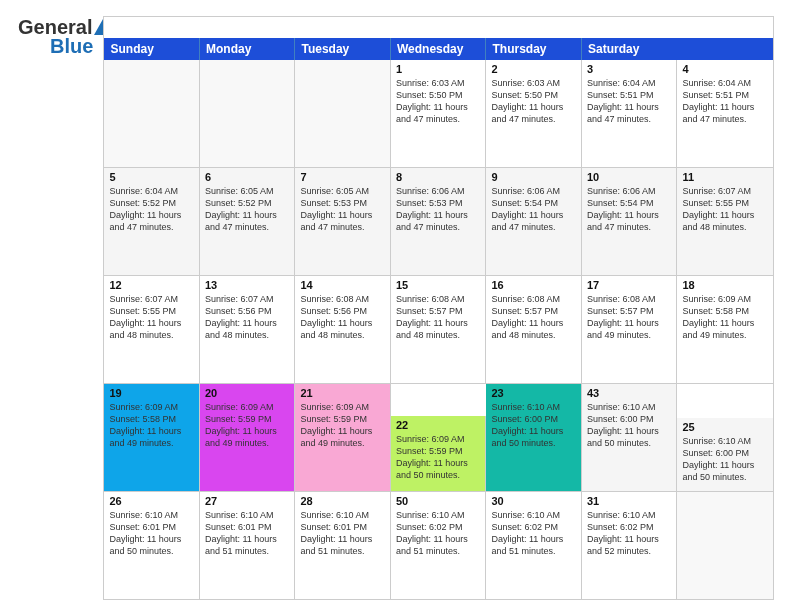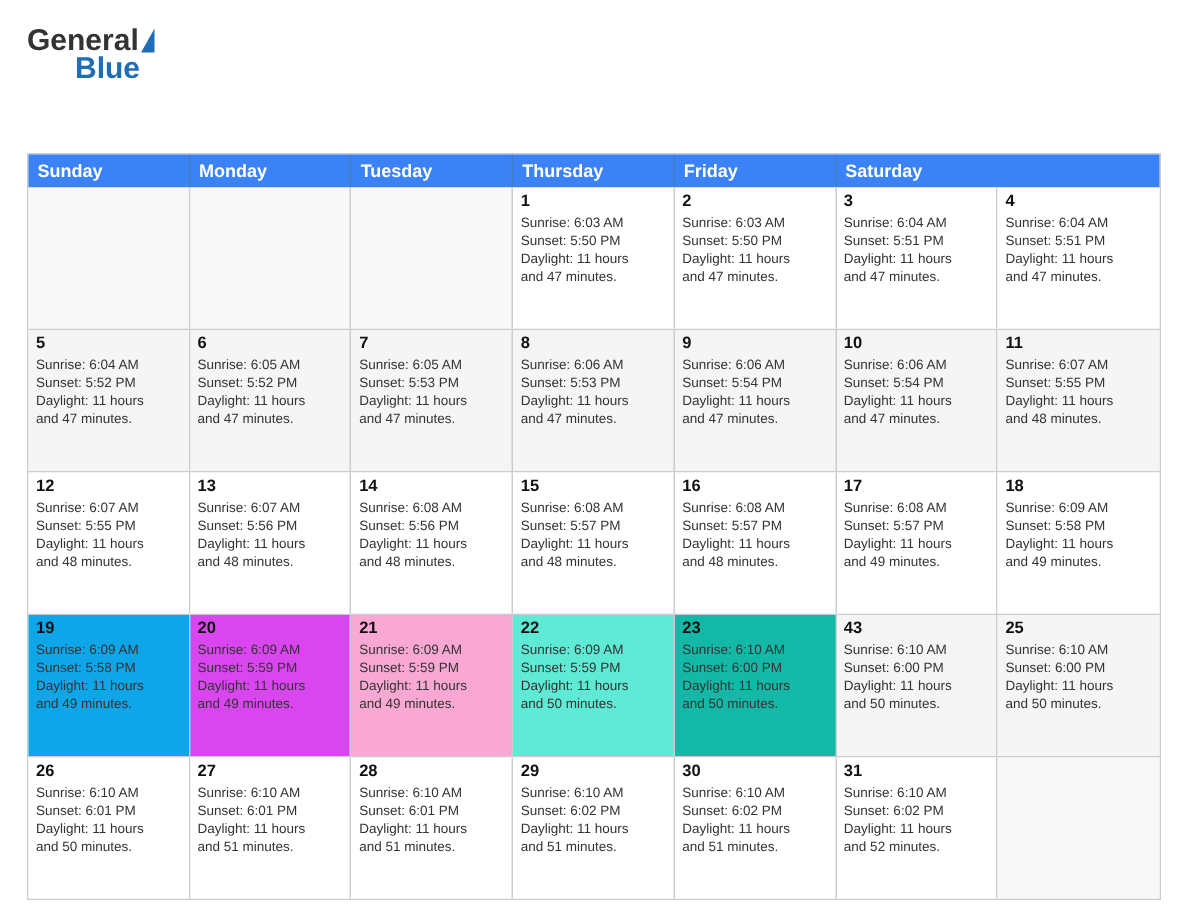--- a/index.html
+++ b/index.html
@@ -8,22 +8,21 @@
       background: #fff;
       width: 792px;
       height: 612px;
       overflow: hidden;
     }
     .page {
       width: 792px;
       height: 612px;
       padding: 16px 18px 12px 18px;
       display: flex;
-      flex-direction: column;
-      gap: 36px;
+      flex-direction: row;
     }
     .header {
       display: flex;
       justify-content: space-between;
       align-items: flex-start;
       margin-bottom: 8px;
     }
     .logo {
       display: flex;
       flex-direction: column;
@@ -46,21 +45,22 @@
     }
     .calendar {
       flex: 1;
       display: flex;
       flex-direction: column;
       border: 1px solid #ccc;
     }
     .cal-header-row {
       display: grid;
       grid-template-columns: repeat(7, 1fr);
-      background: #3b82f6;
+      background: #1d4ed8;
+      margin-top: 21px;
     }
     .cal-header-cell {
       color: #fff;
       font-size: 12px;
       font-weight: bold;
       padding: 4px 6px;
       text-align: left;
       border-right: 1px solid #4080c0;
     }
     .cal-header-cell:last-child { border-right: none; }
@@ -116,22 +116,22 @@
       <h1></h1>
       <h2></h2>
     </div>
   </div>
 
   <div class="calendar">
     <div class="cal-header-row">
     <div class="cal-header-cell">Sunday</div>
         <div class="cal-header-cell">Monday</div>
         <div class="cal-header-cell">Tuesday</div>
+        <div class="cal-header-cell">Wednesday</div>
         <div class="cal-header-cell">Thursday</div>
-        <div class="cal-header-cell">Friday</div>
         <div class="cal-header-cell">Saturday</div>
       </div>
     <div class="cal-body">
     <div class="cal-row">
           <div class="cal-cell empty"></div>
           <div class="cal-cell empty"></div>
           <div class="cal-cell empty"></div>
           <div class="cal-cell">
             <span class="day-num">1</span>
             <div class="cell-text"><span>Sunrise: 6:03 AM</span><br><span>Sunset: 5:50 PM</span><br><span>Daylight: 11 hours</span><br><span>and 47 minutes.</span></div>
@@ -215,52 +215,52 @@
             <div class="cell-text"><span>Sunrise: 6:09 AM</span><br><span>Sunset: 5:58 PM</span><br><span>Daylight: 11 hours</span><br><span>and 49 minutes.</span></div>
           </div>
           <div class="cal-cell" style="background: #d946ef;">
             <span class="day-num">20</span>
             <div class="cell-text"><span>Sunrise: 6:09 AM</span><br><span>Sunset: 5:59 PM</span><br><span>Daylight: 11 hours</span><br><span>and 49 minutes.</span></div>
           </div>
           <div class="cal-cell" style="background: #f9a8d4;">
             <span class="day-num">21</span>
             <div class="cell-text"><span>Sunrise: 6:09 AM</span><br><span>Sunset: 5:59 PM</span><br><span>Daylight: 11 hours</span><br><span>and 49 minutes.</span></div>
           </div>
-          <div class="cal-cell" style="background: #5eead4;">
+          <div class="cal-cell" style="background: #bef264; margin-top: 32px;">
             <span class="day-num">22</span>
             <div class="cell-text"><span>Sunrise: 6:09 AM</span><br><span>Sunset: 5:59 PM</span><br><span>Daylight: 11 hours</span><br><span>and 50 minutes.</span></div>
           </div>
           <div class="cal-cell" style="background: #14b8a6;">
             <span class="day-num">23</span>
             <div class="cell-text"><span>Sunrise: 6:10 AM</span><br><span>Sunset: 6:00 PM</span><br><span>Daylight: 11 hours</span><br><span>and 50 minutes.</span></div>
           </div>
           <div class="cal-cell" style="background: rgb(245, 245, 245);">
             <span class="day-num">43</span>
             <div class="cell-text"><span>Sunrise: 6:10 AM</span><br><span>Sunset: 6:00 PM</span><br><span>Daylight: 11 hours</span><br><span>and 50 minutes.</span></div>
           </div>
-          <div class="cal-cell" style="background: rgb(245, 245, 245);">
+          <div class="cal-cell" style="background: rgb(245, 245, 245); margin-top: 34px;">
             <span class="day-num">25</span>
             <div class="cell-text"><span>Sunrise: 6:10 AM</span><br><span>Sunset: 6:00 PM</span><br><span>Daylight: 11 hours</span><br><span>and 50 minutes.</span></div>
           </div>
         </div>
         <div class="cal-row">
           <div class="cal-cell">
             <span class="day-num">26</span>
             <div class="cell-text"><span>Sunrise: 6:10 AM</span><br><span>Sunset: 6:01 PM</span><br><span>Daylight: 11 hours</span><br><span>and 50 minutes.</span></div>
           </div>
           <div class="cal-cell">
             <span class="day-num">27</span>
             <div class="cell-text"><span>Sunrise: 6:10 AM</span><br><span>Sunset: 6:01 PM</span><br><span>Daylight: 11 hours</span><br><span>and 51 minutes.</span></div>
           </div>
           <div class="cal-cell">
             <span class="day-num">28</span>
             <div class="cell-text"><span>Sunrise: 6:10 AM</span><br><span>Sunset: 6:01 PM</span><br><span>Daylight: 11 hours</span><br><span>and 51 minutes.</span></div>
           </div>
           <div class="cal-cell">
-            <span class="day-num">29</span>
+            <span class="day-num">50</span>
             <div class="cell-text"><span>Sunrise: 6:10 AM</span><br><span>Sunset: 6:02 PM</span><br><span>Daylight: 11 hours</span><br><span>and 51 minutes.</span></div>
           </div>
           <div class="cal-cell">
             <span class="day-num">30</span>
             <div class="cell-text"><span>Sunrise: 6:10 AM</span><br><span>Sunset: 6:02 PM</span><br><span>Daylight: 11 hours</span><br><span>and 51 minutes.</span></div>
           </div>
           <div class="cal-cell">
             <span class="day-num">31</span>
             <div class="cell-text"><span>Sunrise: 6:10 AM</span><br><span>Sunset: 6:02 PM</span><br><span>Daylight: 11 hours</span><br><span>and 52 minutes.</span></div>
           </div>

